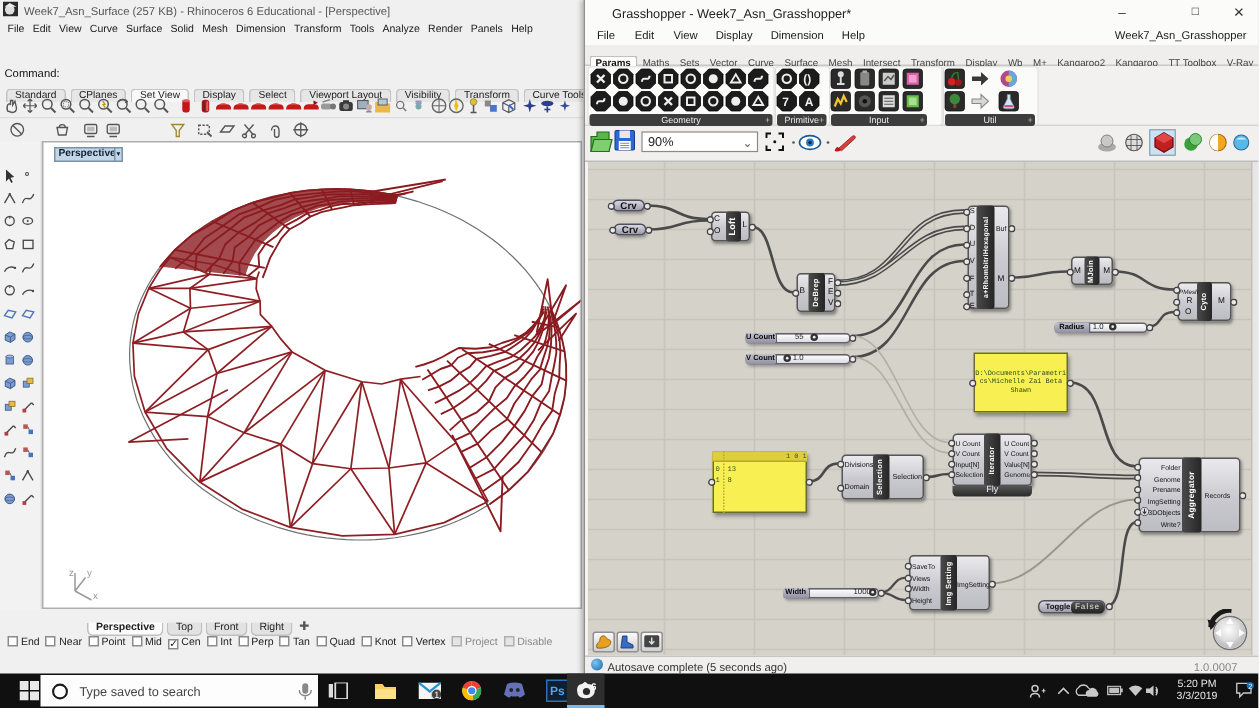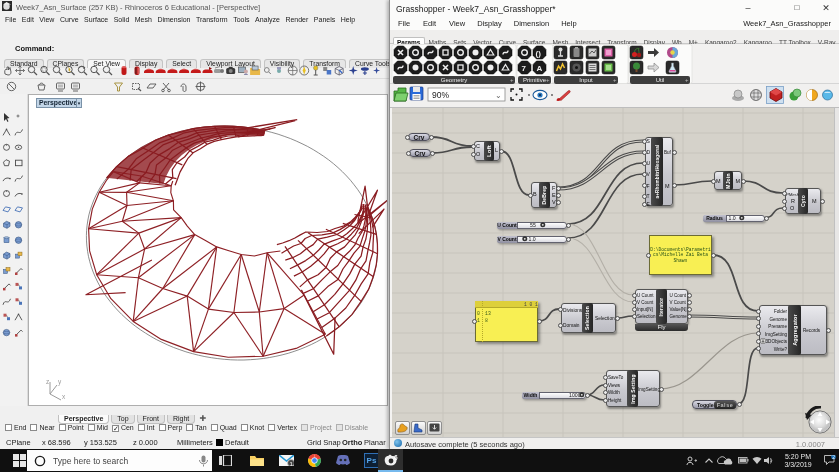--- a/index.html
+++ b/index.html
@@ -37,21 +37,21 @@
 <div class="abs rh">
  <div class="abs" style="left:2px;top:1px;width:10px;height:10px">
       <svg width="10" height="10">
         <rect x="0" y="0" width="10" height="10" fill="#2a2a2a"></rect>
         <circle cx="4.5" cy="5.5" r="3.2" fill="#ddd"></circle>
         <path d="M1,3.5 L4.5,1 L9,3.5" fill="#eee"></path>
       </svg>
     </div>
  <div class="abs rti" style="left:16px;top:3px">Week7_Asn_Surface (257 KB) - Rhinoceros 6 Educational - [Perspective]</div>
  <div class="abs menu" style="left:5px;top:16px"><span>File</span><span>Edit</span><span>View</span><span>Curve</span><span>Surface</span><span>Solid</span><span>Mesh</span><span>Dimension</span><span>Transform</span><span>Tools</span><span>Analyze</span><span>Render</span><span>Panels</span><span>Help</span></div>
- <div class="abs" style="left:15px;top:44px;font-size:7.5px;font-weight:bold;color:#111">Command:</div>
+ <div class="abs" style="left:3px;top:44px;font-size:7.5px;font-weight:normal;color:#111">Command:</div>
  <div class="abs" style="left:4px;top:52px;width:388px;white-space:nowrap;overflow:hidden"><span class="tab">Standard</span><span class="tab">CPlanes</span><span class="tab sel">Set View</span><span class="tab">Display</span><span class="tab">Select</span><span class="tab">Viewport Layout</span><span class="tab">Visibility</span><span class="tab">Transform</span><span class="tab">Curve Tools</span></div>
  <svg class="abs" style="left:0;top:63px" width="394" height="16">
 <rect x="0" y="15" width="394" height="1" fill="#dcdcdc"></rect>
 <g transform="translate(2.0,2)">
         <path d="M3,9 C2,5 4,3 5,5 L5,2 L6.5,2 L6.5,5 L8,2.5 L9,7 C9,9 8,10 6,10 Z" fill="none" stroke="#555" stroke-width="0.9"></path>
       </g>
 <g transform="translate(14.5,2)">
         <path d="M5.5,1 L5.5,10 M1,5.5 L10,5.5 M5.5,1 L4,2.5 M5.5,1 L7,2.5 M1,5.5 L2.5,4 M1,5.5 L2.5,7 M5.5,10 L4,8.5 M5.5,10 L7,8.5 M10,5.5 L8.5,4 M10,5.5 L8.5,7" stroke="#555" stroke-width="0.8" fill="none"></path>
       </g>
 <g transform="translate(27.0,2)">
@@ -383,36 +383,25 @@
         <g stroke="#9a9a9a" fill="none">
           <path d="M7,17 L7,5 M7,17 L14,8 M7,17 L18,23"></path>
         </g>
         <text x="3" y="7" font-size="6.5" fill="#9a9a9a">z</text>
         <text x="15" y="7" font-size="6.5" fill="#9a9a9a">y</text>
         <text x="19" y="22" font-size="6.5" fill="#9a9a9a">x</text>
       </svg>
  </div>
  <div class="abs" style="left:58px;top:407px;white-space:nowrap"><span class="vptab sel" style="font-weight:bold">Perspective</span><span class="vptab">Top</span><span class="vptab">Front</span><span class="vptab">Right</span><span style="font-size:8px;color:#555">&nbsp;✚</span></div>
  <div class="abs osnap" style="left:5px;top:424px;white-space:nowrap"><label><span class="cb"></span>End</label><label><span class="cb"></span>Near</label><label><span class="cb"></span>Point</label><label><span class="cb"></span>Mid</label><label><span class="cb" style="line-height:6px;text-align:center;font-size:7px">✓</span>Cen</label><label><span class="cb"></span>Int</label><label><span class="cb"></span>Perp</label><label><span class="cb"></span>Tan</label><label><span class="cb"></span>Quad</label><label><span class="cb"></span>Knot</label><label><span class="cb"></span>Vertex</label><label style="color:#888"><span class="cb" style="background:#e4e4e4;border-color:#b0b0b0"></span>Project</label><label style="color:#888"><span class="cb" style="background:#e4e4e4;border-color:#b0b0b0"></span>Disable</label></div>
- <div class="abs stat" style="left:0;top:438px;width:394px;height:12px">
-   <span class="abs" style="left:6px">CPlane</span>
-      <span class="abs" style="left:42px">x 68.596</span>
-      <span class="abs" style="left:84px">y 153.525</span>
-      <span class="abs" style="left:133px">z 0.000</span>
-      <span class="abs" style="left:177px">Millimeters</span>
-      <span class="abs" style="left:216px"><span style="display:inline-block;width:7px;height:7px;background:#000;vertical-align:-1px"></span> Default</span>
-      <span class="abs" style="left:307px">Grid Snap</span>
-      <span class="abs" style="left:342px;font-weight:bold">Ortho</span>
-      <span class="abs" style="left:364px">Planar</span>
- </div>
 </div>
 
 <div class="abs gh">
  <div class="abs" style="left:0;top:0;width:449px;height:30px;background:#fbfbfa"></div>
- <div class="abs" style="left:6px;top:4px;font-size:8.5px;color:#222">Grasshopper - Week7_Asn_Grasshopper*</div>
+ <div class="abs" style="left:18px;top:4px;font-size:8.5px;color:#222">Grasshopper - Week7_Asn_Grasshopper*</div>
  <div class="abs" style="left:352px;top:3px;width:12px;text-align:center;font-size:9px;color:#333">–</div>
  <div class="abs" style="left:401px;top:3px;width:12px;text-align:center;font-size:8px;color:#333">□</div>
  <div class="abs" style="left:430px;top:3px;width:12px;text-align:center;font-size:9px;color:#333">✕</div>
  <div class="abs ghmenu" style="left:8px;top:19px"><span style="margin-right:13px">File</span><span style="margin-right:13px">Edit</span><span style="margin-right:12px">View</span><span style="margin-right:12px">Display</span><span style="margin-right:12px">Dimension</span><span>Help</span></div>
  <div class="abs ghmenu" style="right:8px;top:19px">Week7_Asn_Grasshopper</div>
  <div class="abs" style="left:0;top:30px;width:449px;height:14px;border-bottom:1px solid #c8c8c8;background:#efeeed"></div>
  <div class="abs" style="left:3px;top:31px;white-space:nowrap"><span class="ghtab sel">Params</span><span class="ghtab">Maths</span><span class="ghtab">Sets</span><span class="ghtab">Vector</span><span class="ghtab">Curve</span><span class="ghtab">Surface</span><span class="ghtab">Mesh</span><span class="ghtab">Intersect</span><span class="ghtab">Transform</span><span class="ghtab">Display</span><span class="ghtab">Wb</span><span class="ghtab">M+</span><span class="ghtab">Kangaroo2</span><span class="ghtab">Kangaroo</span><span class="ghtab">TT Toolbox</span><span class="ghtab">V-Ray</span></div>
  <div class="abs" style="left:0;top:44px;width:449px;height:40px;background:#f2f1f0;border-bottom:1px solid #d5d5d5"></div>
  <svg class="abs" style="left:0;top:44px" width="449" height="40">
 <rect x="2" y="0.5" width="124" height="39" rx="2" fill="#fbfbfa" stroke="#e0dfdd" stroke-width="0.7"></rect>
@@ -1042,21 +1031,21 @@
         <rect x="0" y="0" width="6" height="6"></rect>
         <rect x="7" y="0" width="6" height="6"></rect>
         <rect x="0" y="7" width="6" height="6"></rect>
         <rect x="7" y="7" width="6" height="6"></rect>
       </g>
     </svg>
  <div class="abs" style="left:27px;top:1px;width:185px;height:21px;background:#fdfdfd;display:flex;align-items:center">
    <svg style="margin-left:7px" width="12" height="12">
         <circle cx="6" cy="6" r="4.6" fill="none" stroke="#1a1a1a" stroke-width="1.4"></circle>
       </svg>
-   <span style="font-size:8.5px;color:#444;margin-left:7px">Type here to search</span>
+   <span style="font-size:8.5px;color:#444;margin-left:7px">Type saved to search</span>
  </div>
  <svg class="abs" style="left:199px;top:6px" width="9" height="12">
       <rect x="2.5" y="0.5" width="4" height="7" rx="2" fill="#888"></rect>
       <path d="M0.5,5 C0.5,10 8.5,10 8.5,5 M4.5,9.5 L4.5,11.5" stroke="#888" fill="none" stroke-width="1"></path>
     </svg>
  <svg class="abs" style="left:219px;top:6px" width="13" height="11">
       <rect x="0" y="1" width="3" height="9" fill="#ddd"></rect>
       <rect x="4.5" y="0" width="8" height="11" fill="none" stroke="#ddd" stroke-width="1.2"></rect>
     </svg>
  <svg class="abs" style="left:250px;top:6px" width="14" height="11">

